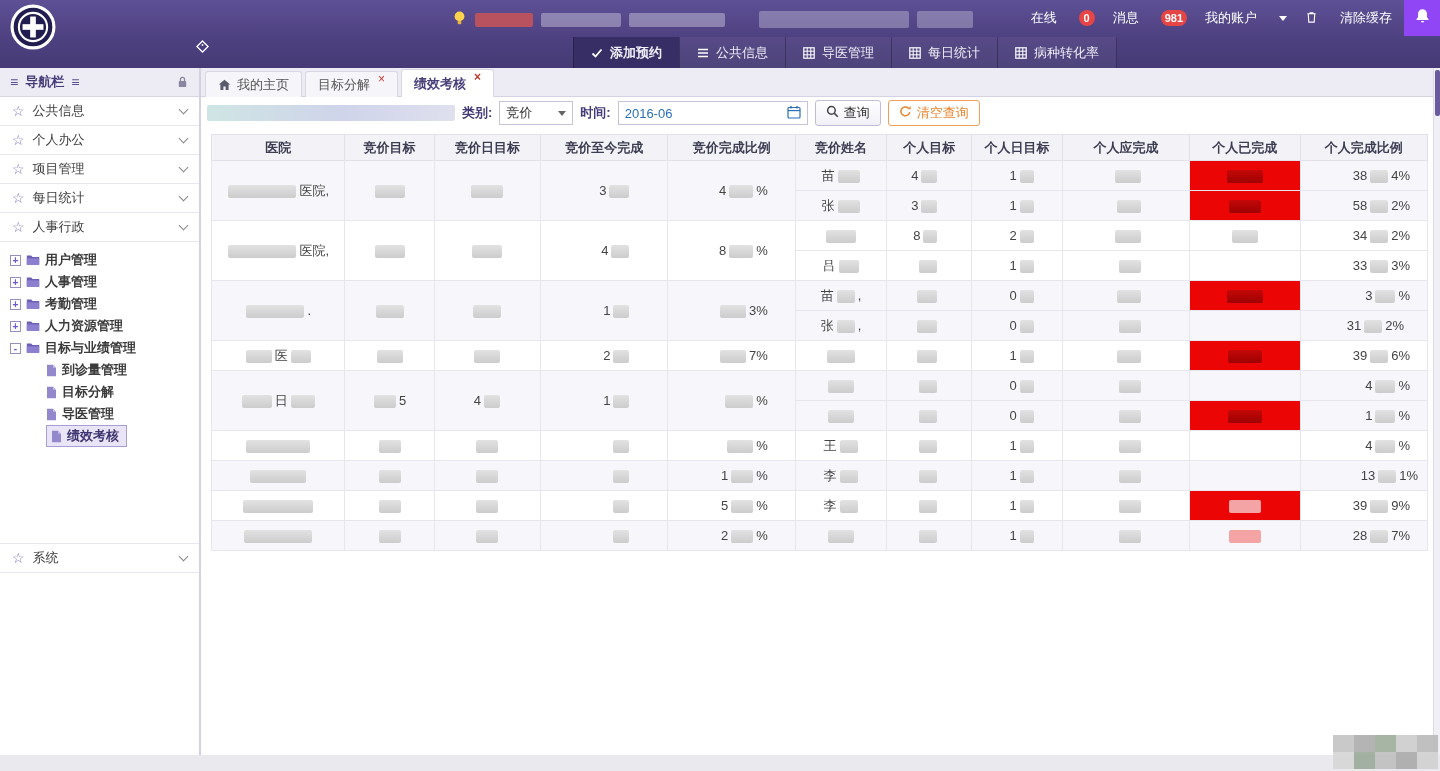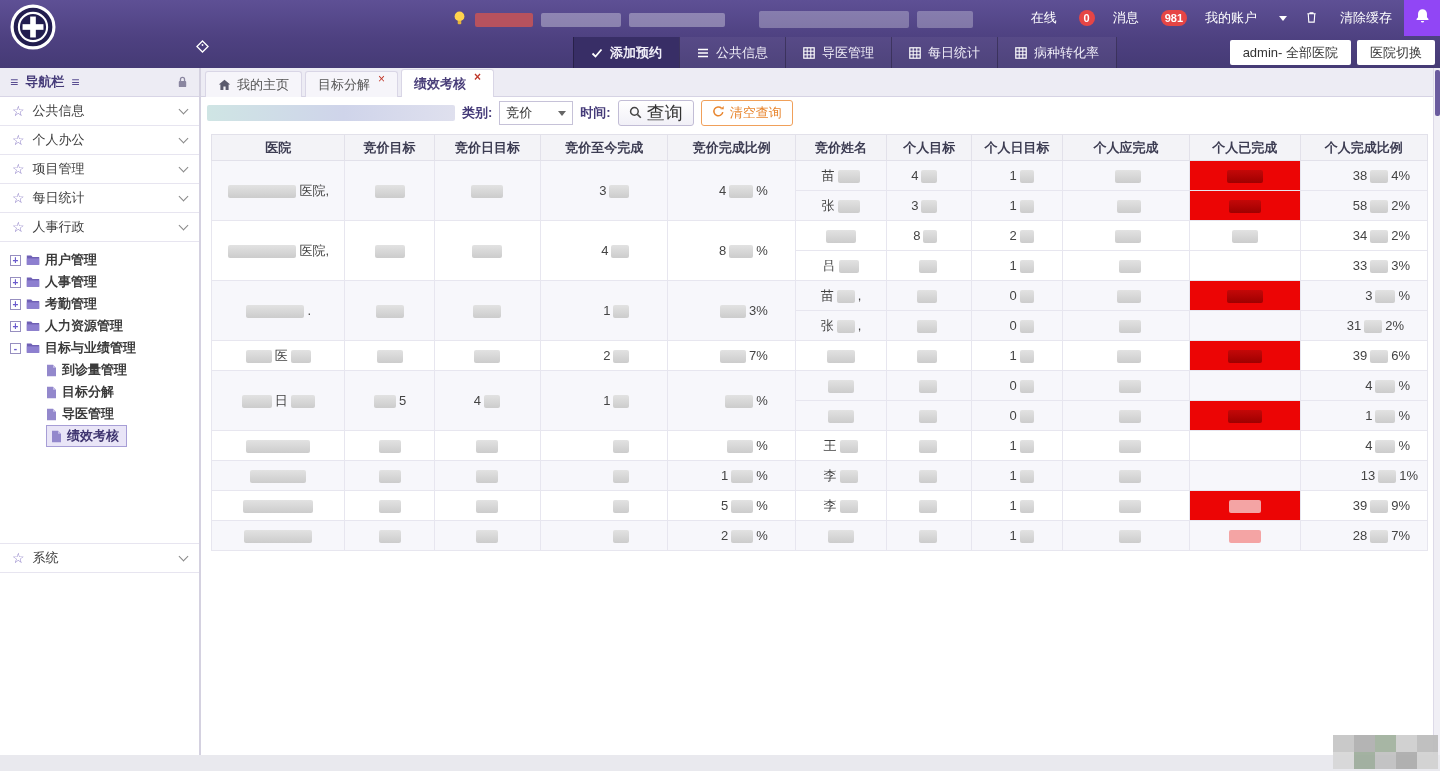--- a/index.html
+++ b/index.html
@@ -59,21 +59,21 @@
   .mtab.active { background:#fff; color:#4a3f7a; font-weight:bold; height:28px; box-shadow:0 1px 0 #fff; }
   .mtab-x { font-size:12px; color:#c0392b; margin-left:2px; align-self:flex-start; line-height:14px; cursor:pointer; }
   .mtab-ic { display:inline-flex; }
 
   .toolbar { height:30px; display:flex; align-items:center; padding:2px 6px 0 6px; gap:7px; }
   .redact-strip { width:248px; height:16px; border-radius:2px; background:linear-gradient(90deg,#cfe5e4 0%,#cfd4ea 55%,#dfe0ee 100%); }
   .tb-label { color:#443a78; font-weight:bold; }
   .sel { width:74px; height:24px; border:1px solid #c6c2d8; background:#fff; display:flex; align-items:center; justify-content:space-between; padding:0 6px; color:#333; cursor:pointer; }
   .sel .caret { width:0; height:0; border:4px solid transparent; border-top:5px solid #666; margin-top:4px; }
   .date { width:190px; height:24px; border:1px solid #c6c2d8; background:#fff; display:flex; align-items:center; justify-content:space-between; padding:0 6px; color:#2a6fb8; cursor:text; }
-  .btn-search { height:26px; padding:0 10px; border:1px solid #c2bdd6; background:linear-gradient(#ffffff,#f1f0f7); display:flex; align-items:center; gap:5px; color:#333; border-radius:3px; cursor:pointer; font-size:18px; }
+  .btn-search { height:26px; padding:0 10px; border:1px solid #c2bdd6; background:linear-gradient(#ffffff,#f1f0f7); display:flex; align-items:center; gap:5px; color:#333; border-radius:3px; cursor:pointer; font-size:13px; }
   .btn-clear { height:26px; padding:0 10px; border:1px solid #f0a05a; color:#e8862f; background:#fff; display:flex; align-items:center; gap:5px; border-radius:3px; cursor:pointer; font-size:13px; }
 
   .table-wrap { padding:7px 12px 0 10px; }
   table { width:100%; border-collapse:collapse; table-layout:fixed; color:#444; }
   th { height:26px; background:#f3f3f7; border:1px solid #e2e1ea; font-weight:bold; color:#3c3c52; font-size:13px; }
   td { height:30px; border:1px solid #e7e6ef; text-align:center; padding:0 2px; background:#fff; }
   tr.stripe td { background:#f7f7fb; }
   tbody td.red { background:#ec0505 !important; }
   .seg { margin:0 1px; }
   .blk { display:inline-block; height:13px; vertical-align:middle; border-radius:2px; margin:0 2px; background:linear-gradient(180deg,#e2e2e2,#cccccc); }
@@ -188,24 +188,20 @@
           <span class="ntab-ic">
             <svg width="12" height="12" viewBox="0 0 12 12">
               <rect x="0.8" y="0.8" width="10.4" height="10.4" fill="none" stroke="#fff" stroke-width="1.2"></rect>
               <path d="M0.8 4.2h10.4M0.8 7.8h10.4M4.2 0.8v10.4M7.8 0.8v10.4" stroke="#fff" stroke-width="1"></path>
             </svg>
           </span>
           <span>病种转化率</span>
         </div>
       </nav>
 
-    <div class="admin-wrap">
-      <span class="admin-box">admin- 全部医院</span>
-      <button class="switch-btn">医院切换</button>
-    </div>
   </header>
 
   <div class="body">
     <aside>
       <div class="side-hdr">
         <span class="menu-glyph">≡</span>
         <span>导航栏</span>
         <span class="menu-glyph">≡</span>
         <span class="lock">
           <svg width="13" height="14" viewBox="0 0 14 14">
@@ -361,20 +357,28 @@
         </div>
 
       <div class="toolbar">
         <span class="redact-strip"></span>
         <span class="tb-label">类别:</span>
         <span class="sel">
           <span>竞价</span>
           <span class="caret"></span>
         </span>
         <span class="tb-label">时间:</span>
+        <span class="date">
+          <span>2016-06</span>
+          <span><svg width="14" height="14" viewBox="0 0 14 14">
+                <rect x="1" y="2.5" width="12" height="10.5" rx="1" fill="none" stroke="#2a6fb8" stroke-width="1.2"></rect>
+                <path d="M1 5.6h12" stroke="#2a6fb8" stroke-width="1.2"></path>
+                <path d="M4 1v2.6M10 1v2.6" stroke="#2a6fb8" stroke-width="1.4"></path>
+              </svg></span>
+        </span>
         <button class="btn-search">
           <span><svg width="13" height="13" viewBox="0 0 13 13">
                 <circle cx="5.4" cy="5.4" r="3.8" fill="none" stroke="#444" stroke-width="1.5"></circle>
                 <path d="M8.4 8.4l3.4 3.4" stroke="#444" stroke-width="1.6"></path>
               </svg></span>
           <span>查询</span>
         </button>
         <button class="btn-clear">
           <span><svg width="13" height="13" viewBox="0 0 14 14">
                 <path d="M11.6 7.6A4.8 4.8 0 1 1 10.2 3.4" fill="none" stroke="#e8862f" stroke-width="1.6"></path>

